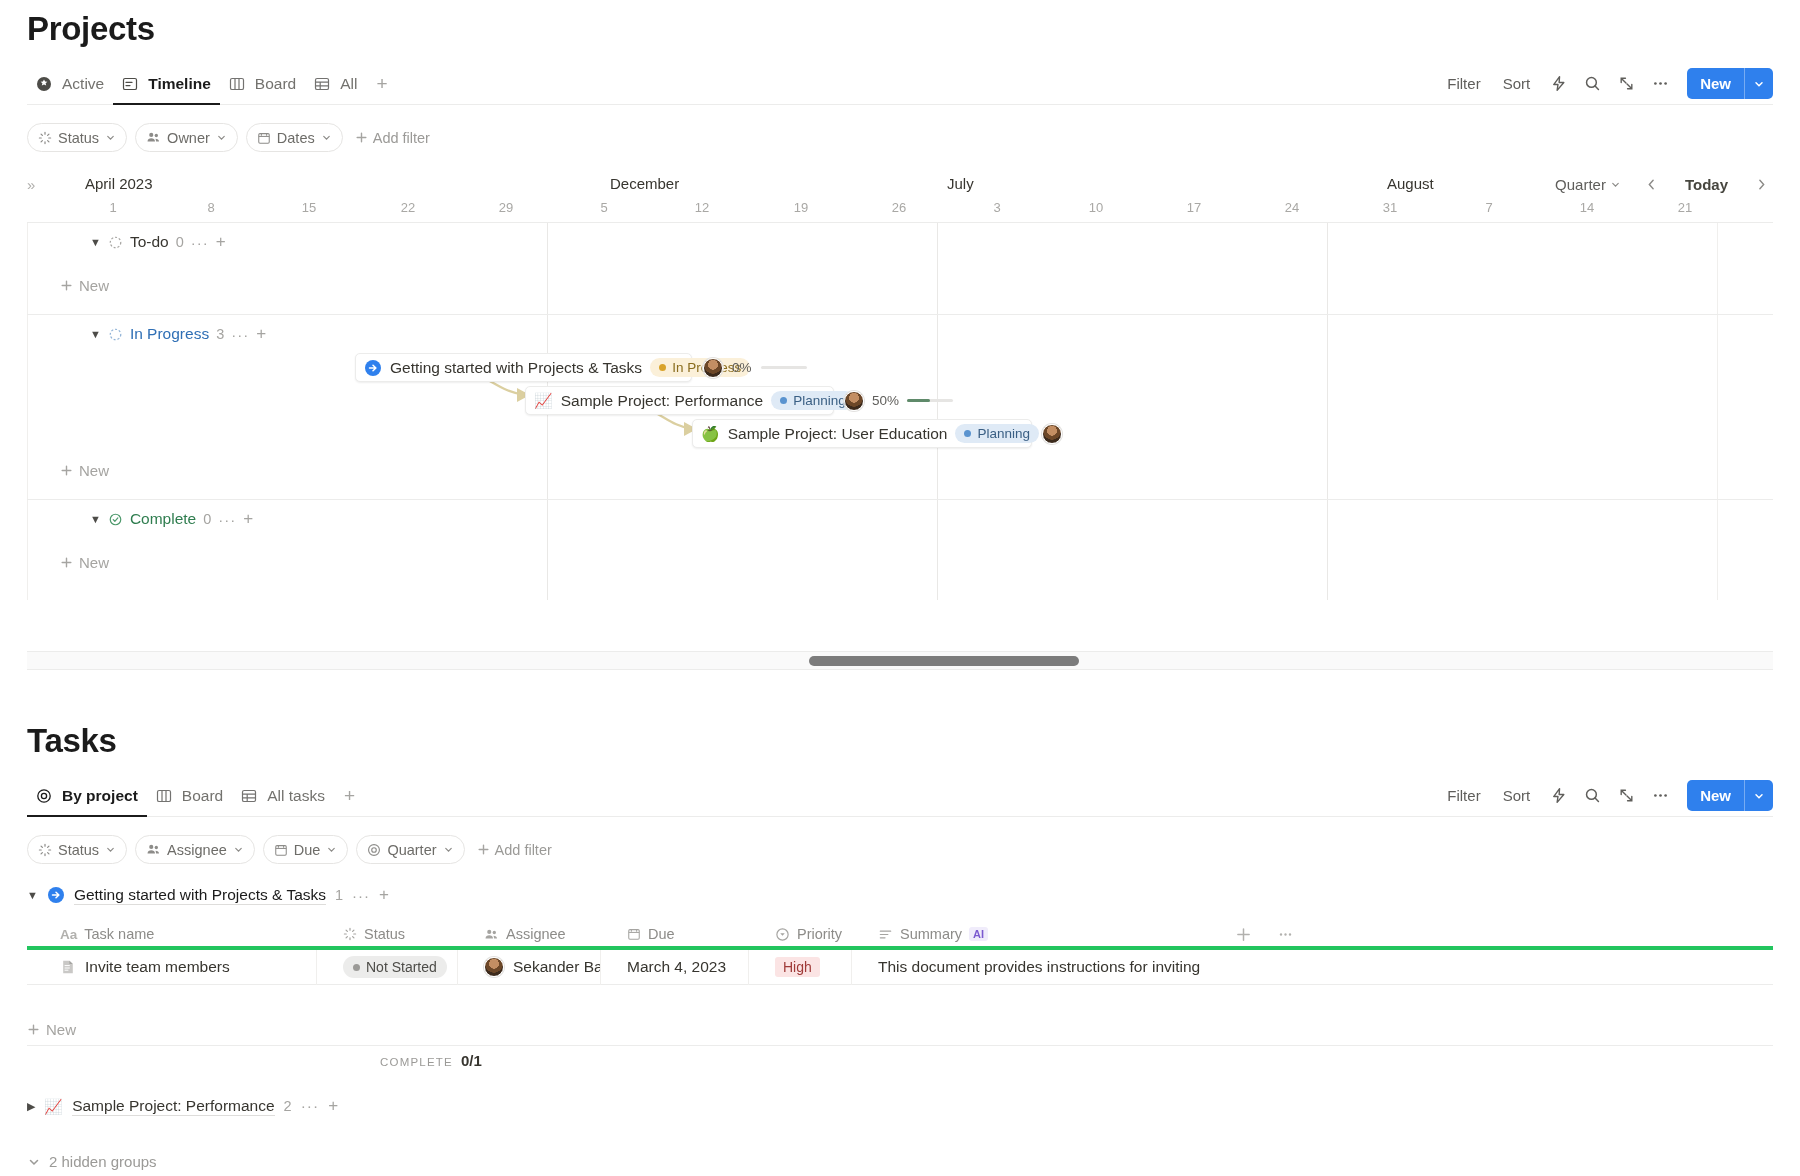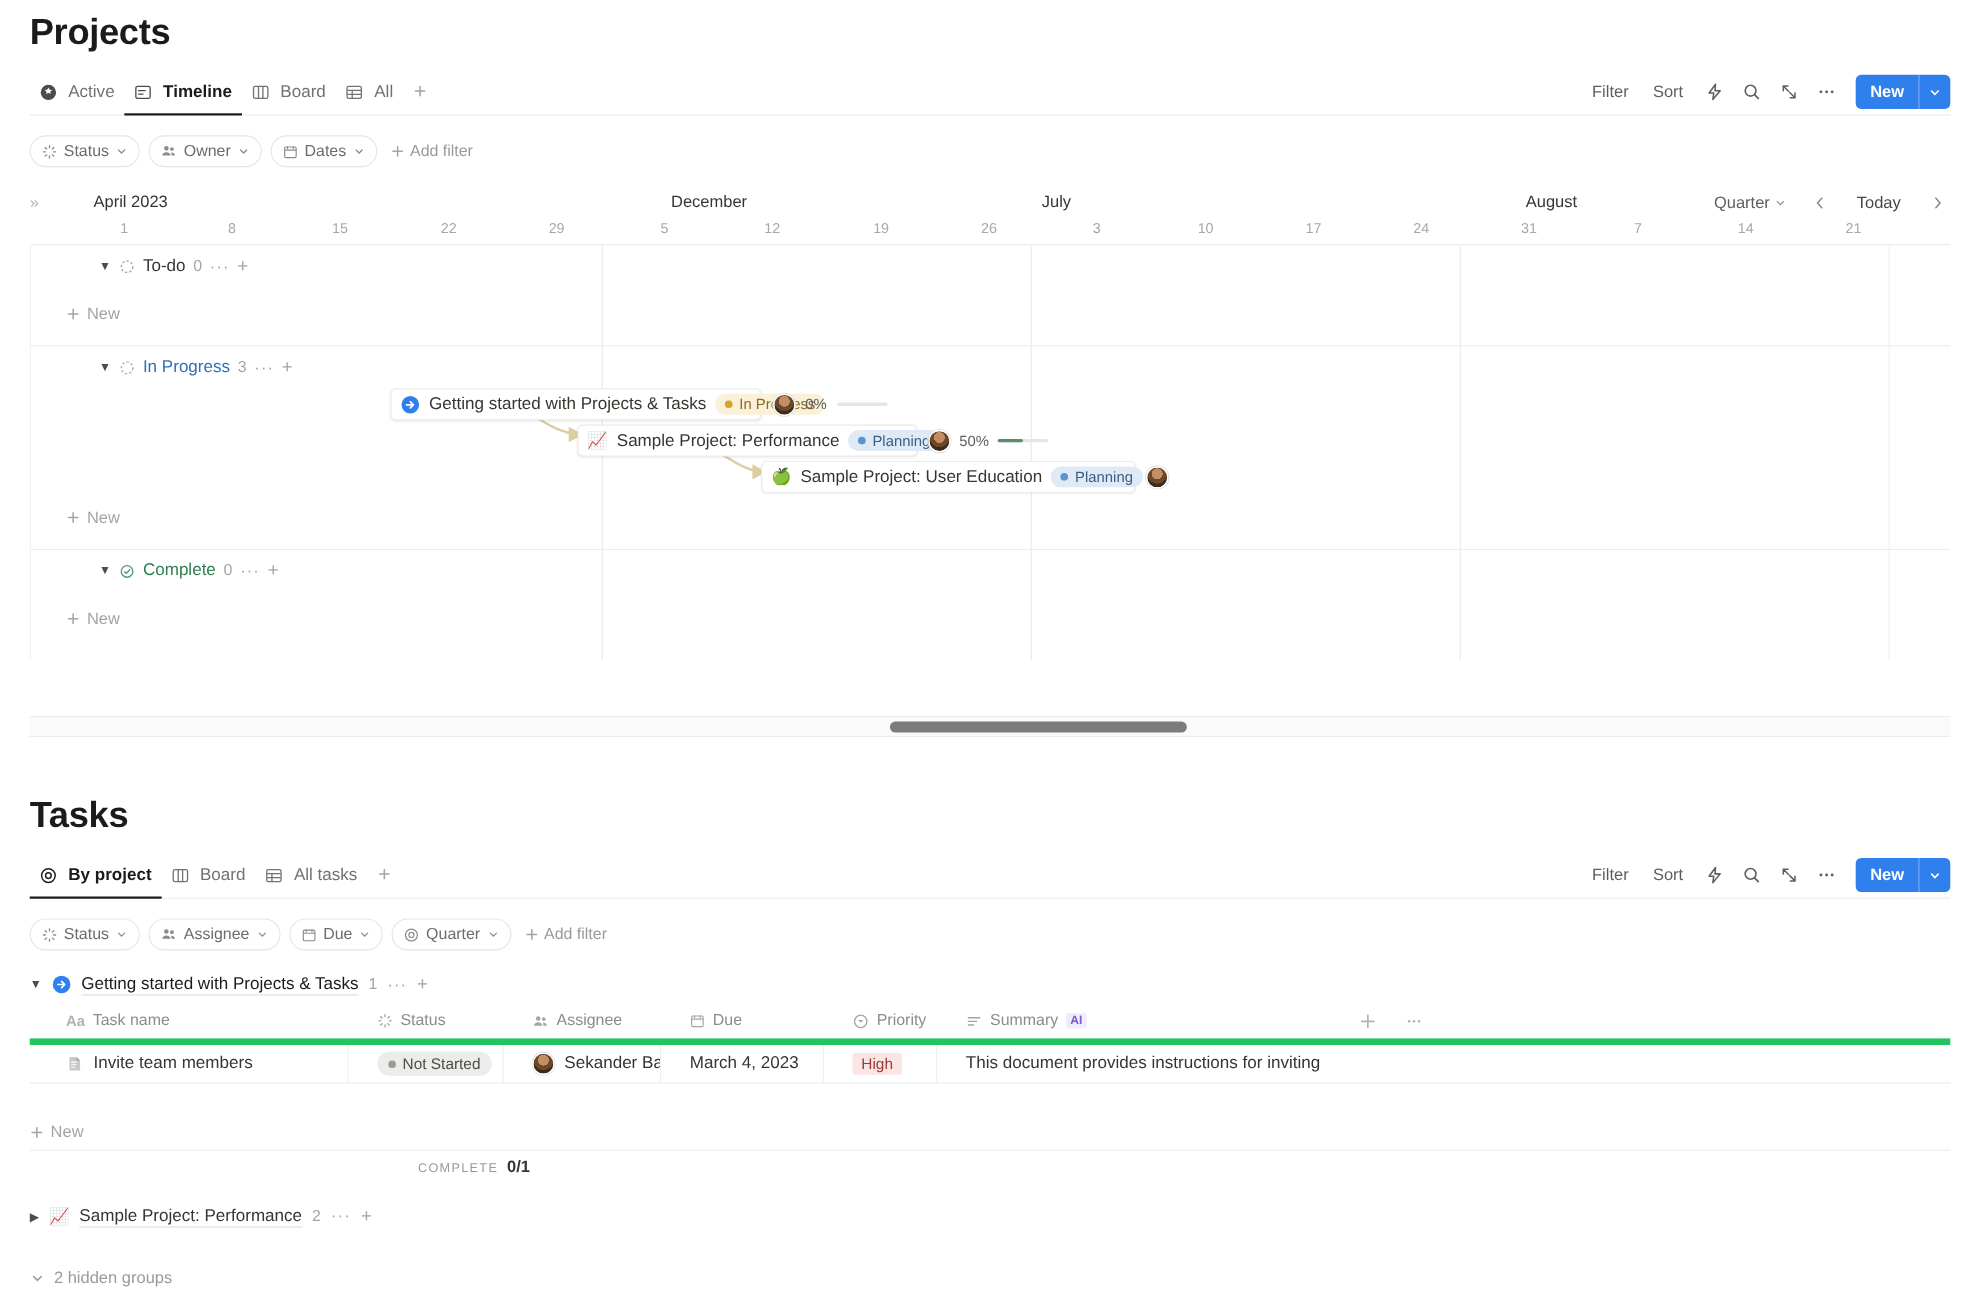--- a/index.html
+++ b/index.html
@@ -80,21 +80,21 @@
     position: relative; height: 30px; font-size: 15px; color: #37352f;
   }
   .tl-months .mlabel { position: absolute; top: 5px; white-space: nowrap; }
   .chev2 { position: absolute; left: 0; top: 6px; color: #b0afac; font-size: 15px; letter-spacing: -4px; }
   .tl-right {
     position: absolute; right: 0; top: 2px; display: flex; align-items: center; gap: 12px;
     font-size: 15px; color: #47463f;
   }
   .tl-right .q { display: flex; align-items: center; gap: 4px; padding: 3px 7px; cursor: pointer; color:#5f5e5b;}
   .tl-right .nav { width: 24px; height: 24px; display: flex; align-items: center; justify-content: center; cursor: pointer; color:#8b8a87; }
-  .tl-right .today { padding: 3px 9px; cursor: pointer; }
+  .tl-right .today { padding: 3px 9px; cursor: pointer; font-weight: bold; }
 
   .tl-days { position: relative; height: 22px; }
   .tl-days .d {
     position: absolute; top: 0; font-size: 13px; color: #a9a8a5; transform: translateX(-50%);
   }
 
   .tl-body {
     position: relative; border-top: 1px solid #ececeb;
     height: 378px; overflow: hidden;
   }
@@ -161,21 +161,21 @@
     position: absolute; left: 27px; top: 885px;
     display: flex; align-items: center; gap: 9px; font-size: 15.5px;
   }
   .task-group-hd .caret { color: #4d4c48; font-size: 11px; }
   .task-group-hd .nm { color: #1b1b1b; border-bottom: 1px solid #dedddb; }
   .task-group-hd .cnt { color: #a5a4a1; font-size: 14.5px; }
   .task-group-hd .dots { color: #a5a4a1; font-size: 15px; letter-spacing: 1px; }
   .task-group-hd .plus { color: #a5a4a1; font-size: 17px; }
 
   .tbl { position: absolute; left: 27px; right: 27px; top: 918px; }
-  .tbl-hd { display: flex; align-items: flex-end; height: 32px; border-bottom: 6px solid #22c55e; }
+  .tbl-hd { display: flex; align-items: flex-start; height: 32px; border-bottom: 4px solid #22c55e; }
   .th {
     display: flex; align-items: center; gap: 7px;
     font-size: 14.5px; color: #8d8c89; padding-left: 26px; flex: none; height: 32px;
   }
   .th.first { padding-left: 33px; }
   .ai-badge {
     font-size: 11px; color: #7b5ad0; background: #f0ecfb; border-radius: 3px;
     padding: 1px 4px; font-weight: 700; margin-left: 0;
   }
   .tbl-row { display: flex; align-items: center; height: 35px; border-bottom: 1px solid #ececeb; }

